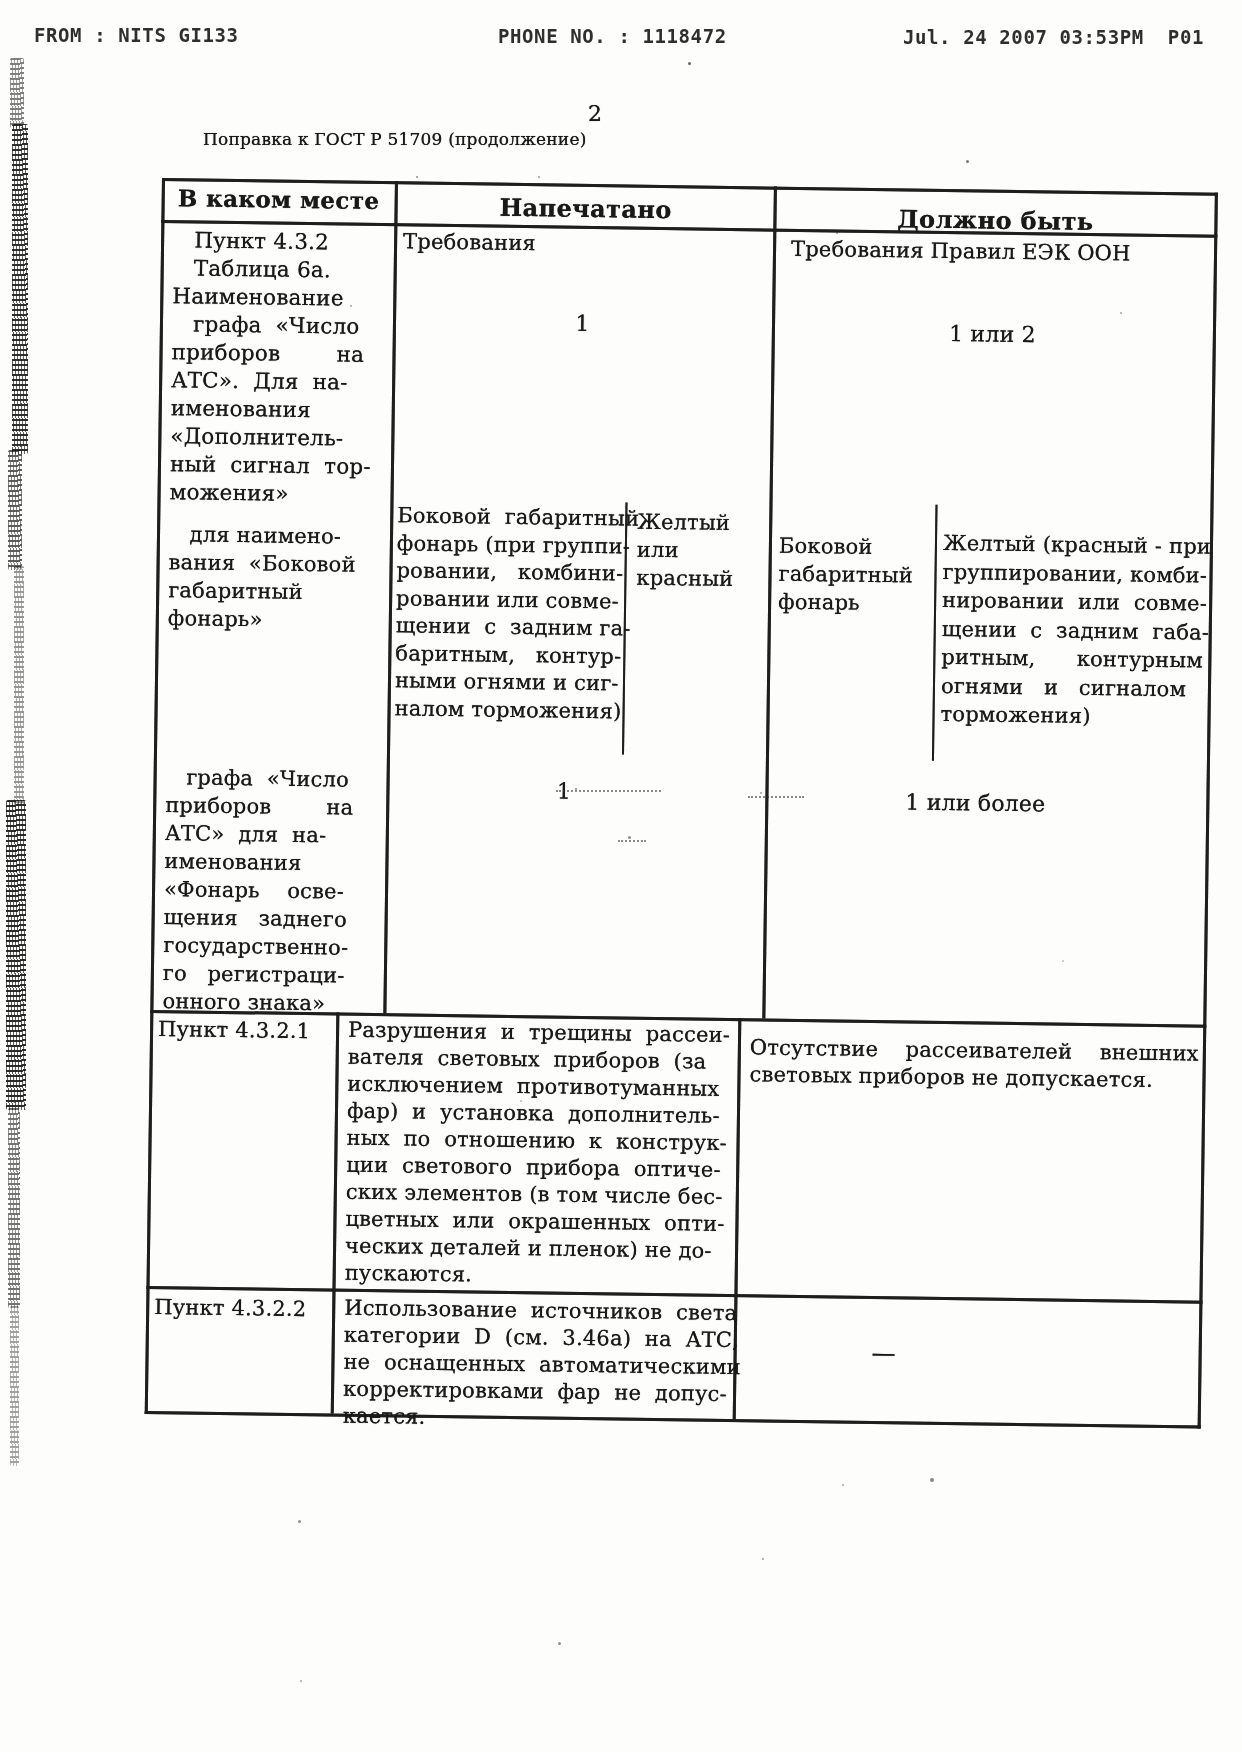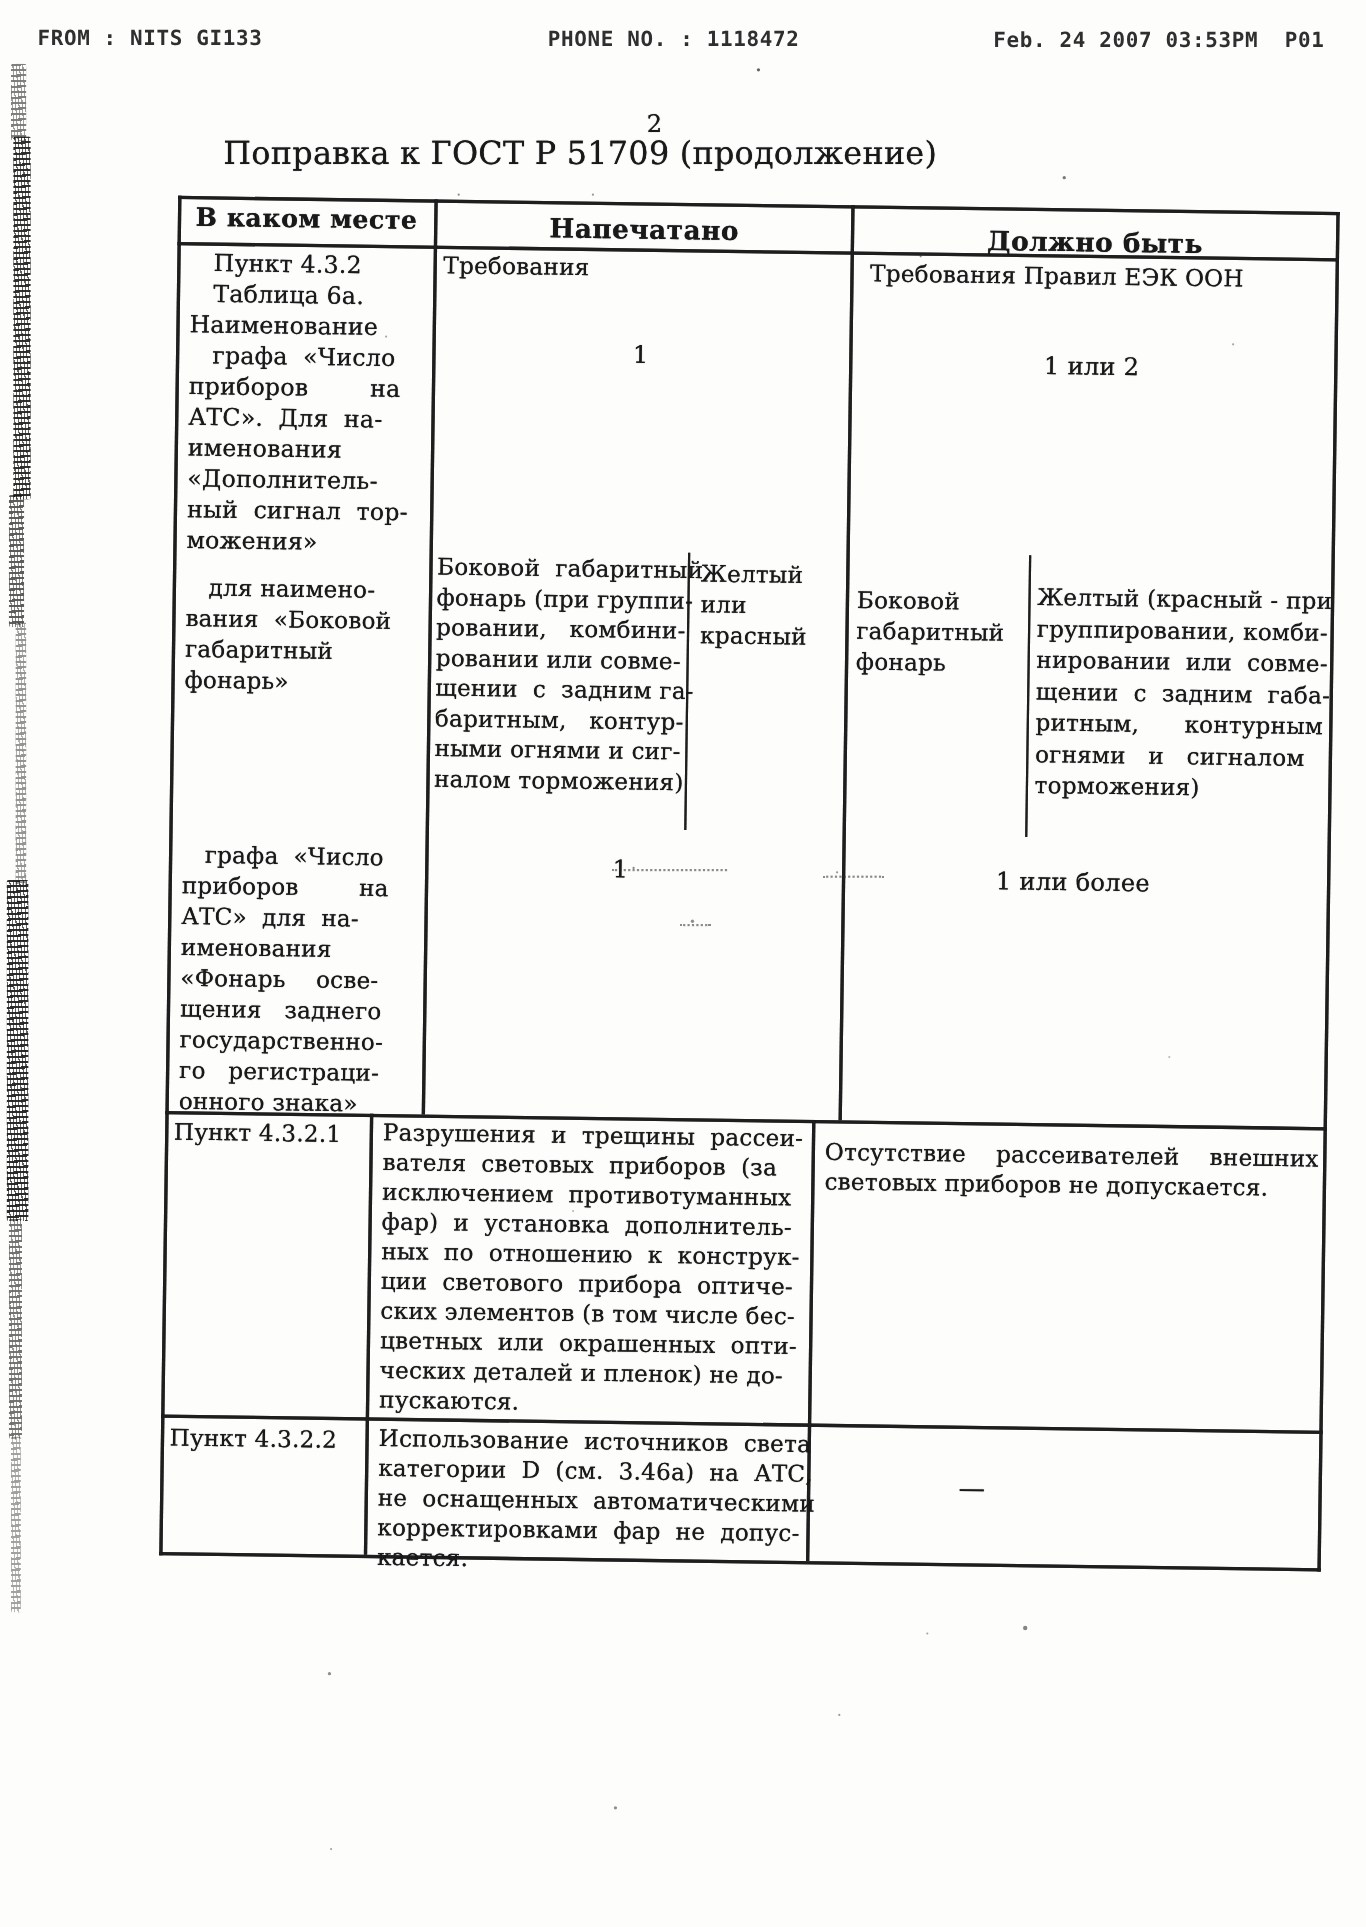--- a/index.html
+++ b/index.html
@@ -44,34 +44,34 @@
     transform:rotate(0.8deg); transform-origin:0 0;
   }
 </style>
 </head>
 <body>
 
 <div class="page">
 
   <div class="fax" style="left:34px; top:24px;">FROM : NITS GI133</div>
   <div class="fax" style="left:498px; top:25px;">PHONE NO. : 1118472</div>
-  <div class="fax" style="left:903px; top:26px;">Feb. 24 2007 03:53PM  P01</div>
+  <div class="fax" style="left:903px; top:26px;">Jul. 24 2007 03:53PM  P01</div>
 
   <div>
     <div class="nz" style="left:10px; top:58px;  width:14px; height:70px;  opacity:.55;"></div>
     <div class="nz" style="left:12px; top:124px; width:16px; height:330px; opacity:.9;"></div>
     <div class="nz" style="left:8px;  top:450px; width:14px; height:120px; opacity:.7;"></div>
     <div class="nz" style="left:14px; top:566px; width:10px; height:240px; opacity:.45;"></div>
     <div class="nz" style="left:6px;  top:800px; width:20px; height:310px; opacity:.92;"></div>
     <div class="nz" style="left:8px;  top:1108px;width:12px; height:200px; opacity:.6;"></div>
     <div class="nz" style="left:10px; top:1306px;width:9px;  height:160px; opacity:.4;"></div>
   </div>
 
   <div class="cell" style="left:588px; top:100px; font-size:22px;">2</div>
-  <div class="cell" style="left:203px; top:126px; font-size:29px;">Поправка к ГОСТ Р 51709 (продолжение)</div>
+  <div class="cell" style="left:203px; top:126px; font-size:17px;">Поправка к ГОСТ Р 51709 (продолжение)</div>
 
   <div class="doc-table">
 
     <div class="line" style="left:0; top:0; width:1056px; height:3px;"></div>
     <div class="line" style="left:0; top:1233px; width:1056px; height:3px;"></div>
     <div class="line" style="left:0; top:0; width:3px; height:1236px;"></div>
     <div class="line" style="left:1053px; top:0; width:3px; height:1236px;"></div>
 
     <div class="line" style="left:0; top:42px; width:1056px; height:3px;"></div>
     <div class="line" style="left:0; top:832px; width:1056px; height:3px;"></div>

